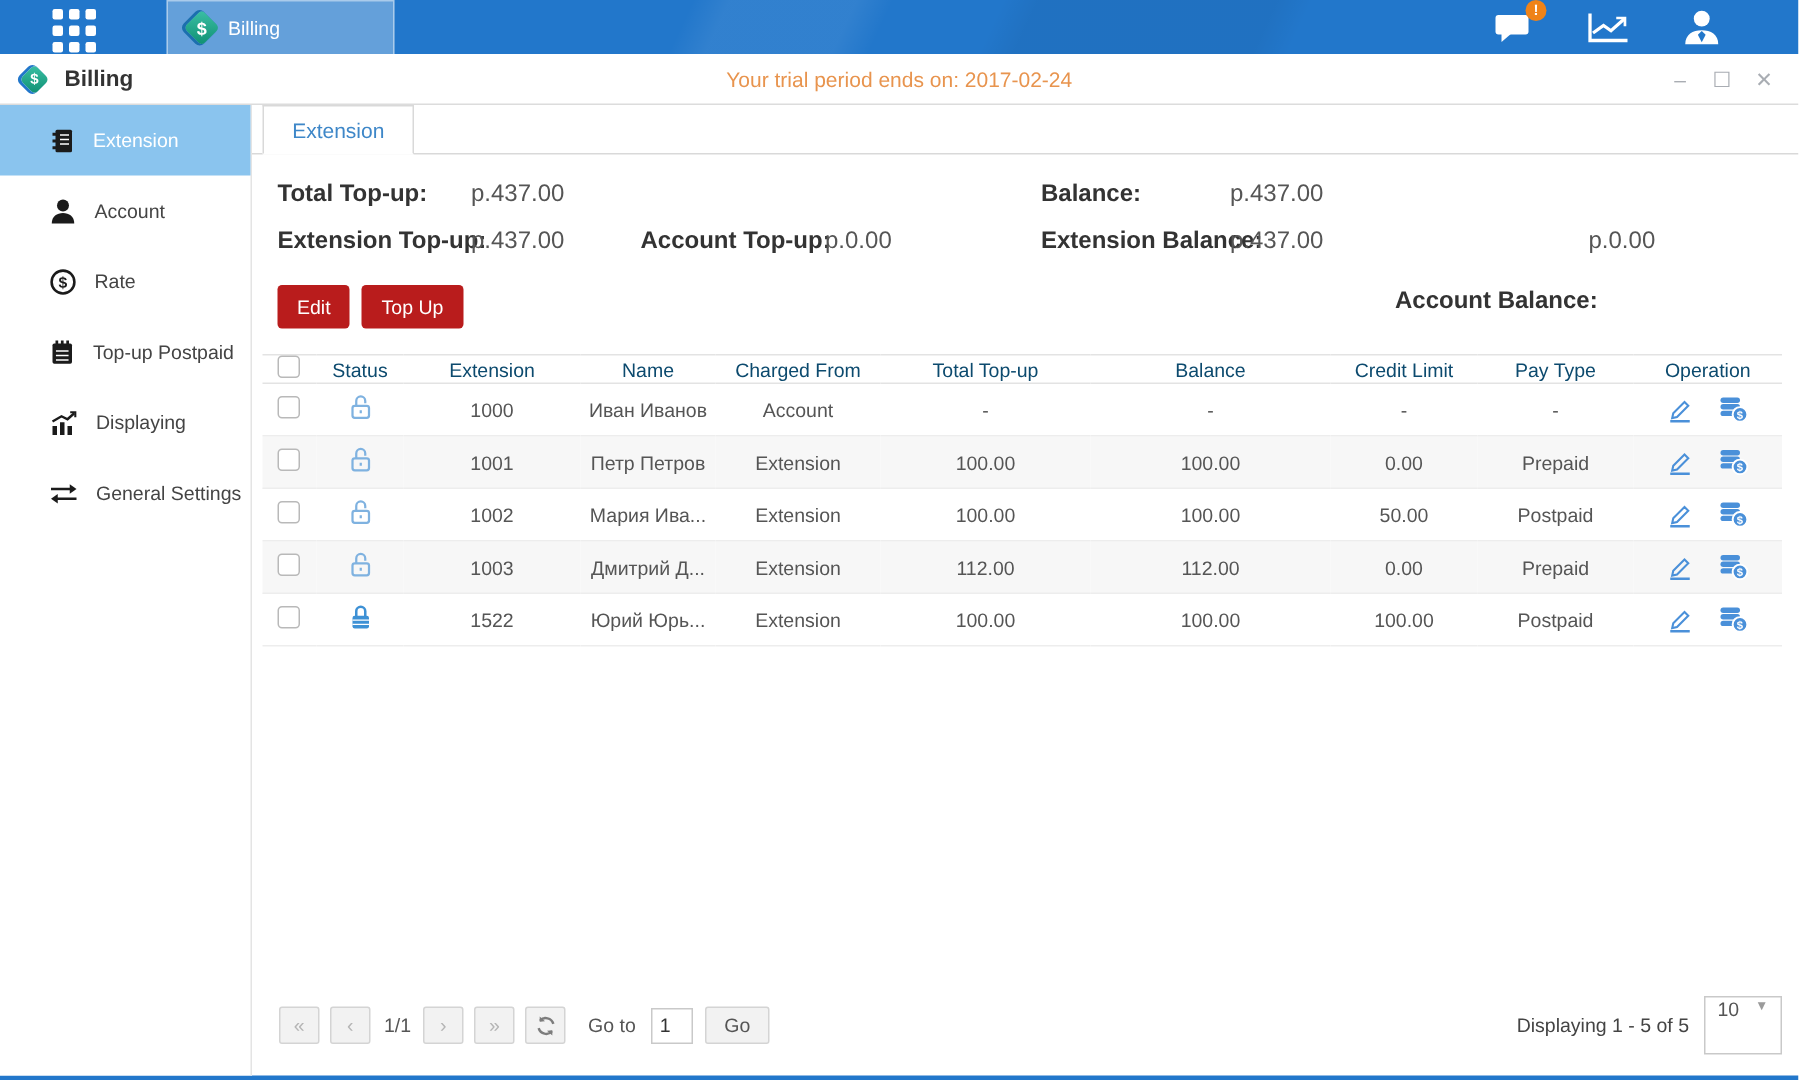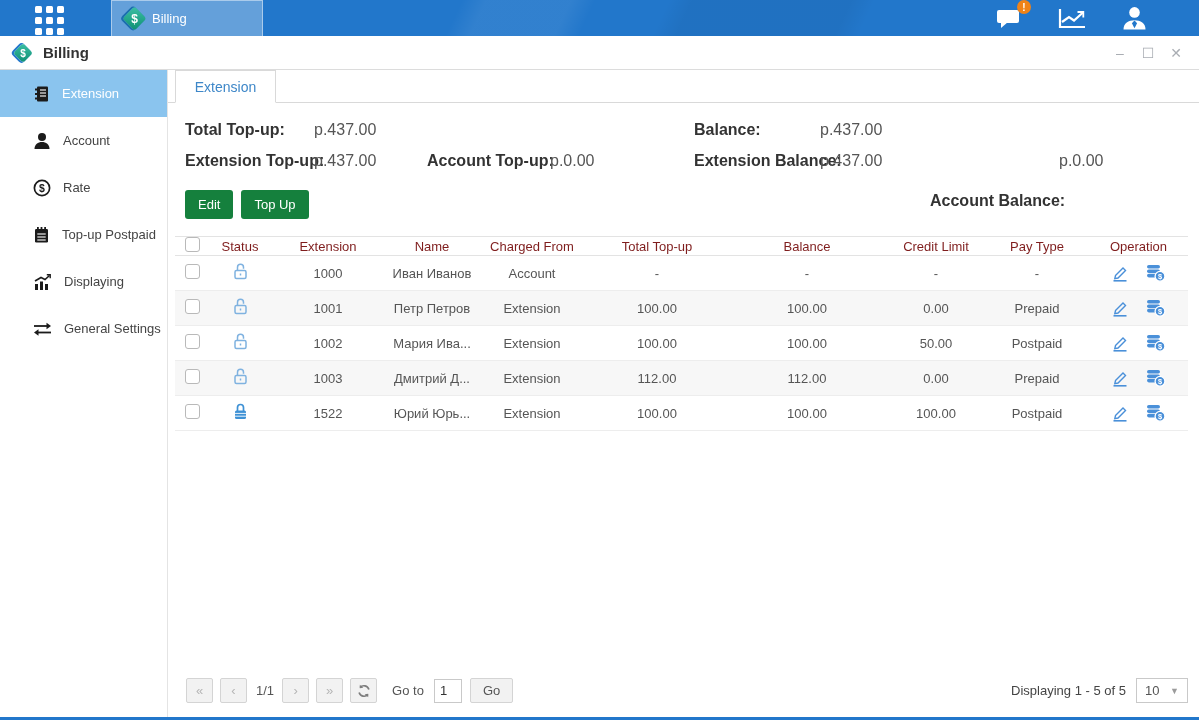--- a/index.html
+++ b/index.html
@@ -50,47 +50,47 @@
   .tabstrip { height:33px; border-bottom:1px solid #d9d9d9; display:flex; padding-left:7px; }
   .tab { width:101px; background:#fff; border:1px solid #d9d9d9; border-bottom:1px solid #fff; margin-bottom:-1px;
     display:flex; align-items:center; justify-content:center; color:#3e87c8; font-size:14px; cursor:pointer; }
 
   .summary { padding:18px 0 0 17px; position:relative; }
   .sum-lab { font-weight:bold; color:#333; }
   .sum-val { color:#555; }
   .pos-a { position:absolute; }
 
   .btns { padding:17px 0 0 17px; display:flex; gap:8px; }
-  .btn { background:#15803d; color:#fff; border:none; font-size:13px; padding:7px 13px; border-radius:3px; cursor:pointer;
+  .btn { background:#b91c1c; color:#fff; border:none; font-size:13px; padding:7px 13px; border-radius:3px; cursor:pointer;
     font-family:"Liberation Sans",sans-serif; }
 
   
   .tbl-wrap { margin:17px 11px 0 7px; }
   table { border-collapse:collapse; width:1013px; table-layout:fixed; font-size:13px; color:#555; }
   thead tr { border-top:1px solid #e3e3e3; border-bottom:1px solid #e3e3e3; }
-  th { font-weight:normal; color:#7f1d1d; height:18px; text-align:center; }
+  th { font-weight:normal; color:#0c4a6e; height:18px; text-align:center; }
   td { height:35px; text-align:center; }
   tbody tr { border-bottom:1px solid #ededed; }
   tbody tr.alt { background:#f7f7f7; }
   .cb { width:15px; height:15px; border:1px solid #b9b9b9; border-radius:3px; background:#fff; display:inline-block; cursor:pointer; }
   .c-cb { text-align:left; padding-left:10px; }
   .op { display:inline-flex; margin:0 8px; cursor:pointer; vertical-align:middle; }
 
   
   .pager { margin-top:auto; display:flex; align-items:center; padding:0 11px 14px 18px; font-size:13px; color:#555; }
   .pg-btn { width:27px; height:25px; background:#f2f2f2; border:1px solid #d4d4d4; border-radius:2px; color:#b5b5b5;
     display:flex; align-items:center; justify-content:center; font-size:13px; margin-right:7px; cursor:pointer; }
   .pg-ind { margin:0 8px 0 2px; color:#555; }
   .goto-lab { margin:0 10px 0 8px; }
   .goto-input { width:28px; height:24px; border:1px solid #c9c9c9; font-size:13px; padding-left:5px; color:#333;
     font-family:"Liberation Sans",sans-serif; }
   .go-btn { margin-left:8px; height:25px; padding:0 12px; background:#f2f2f2; border:1px solid #d4d4d4; border-radius:2px;
     color:#555; font-size:13px; cursor:pointer; font-family:"Liberation Sans",sans-serif; }
   .pager-right { margin-left:auto; display:flex; align-items:center; gap:10px; color:#444; }
-  .size-dd { width:52px; height:25px; border:1px solid #c9c9c9; display:flex; align-items:center; justify-content:space-between;
+  .size-dd { width:52px; height:39px; border:1px solid #c9c9c9; display:flex; justify-content:space-between;
     padding:0 8px; cursor:pointer; color:#555; background:#fff; }
   .caret { color:#9b9b9b; font-size:9px; }
 </style>
 </head>
 <body>
 
 <div class="topbar">
   <div class="grid-icon">
       <i></i>
       <i></i>
@@ -131,20 +131,21 @@
         </svg>
     </div>
   </div>
 </div>
 
 <div class="titlebar">
   <div class="diamond">
       <span>$</span>
     </div>
   <span class="win-title">Billing</span>
+  <span class="trial">Your trial period ends on: 2017-02-24</span>
   <div class="win-ctrl">
     <span>–</span>
     <span>☐</span>
     <span>✕</span>
   </div>
 </div>
 
 <div class="body-wrap">
 
   <div class="sidebar">

